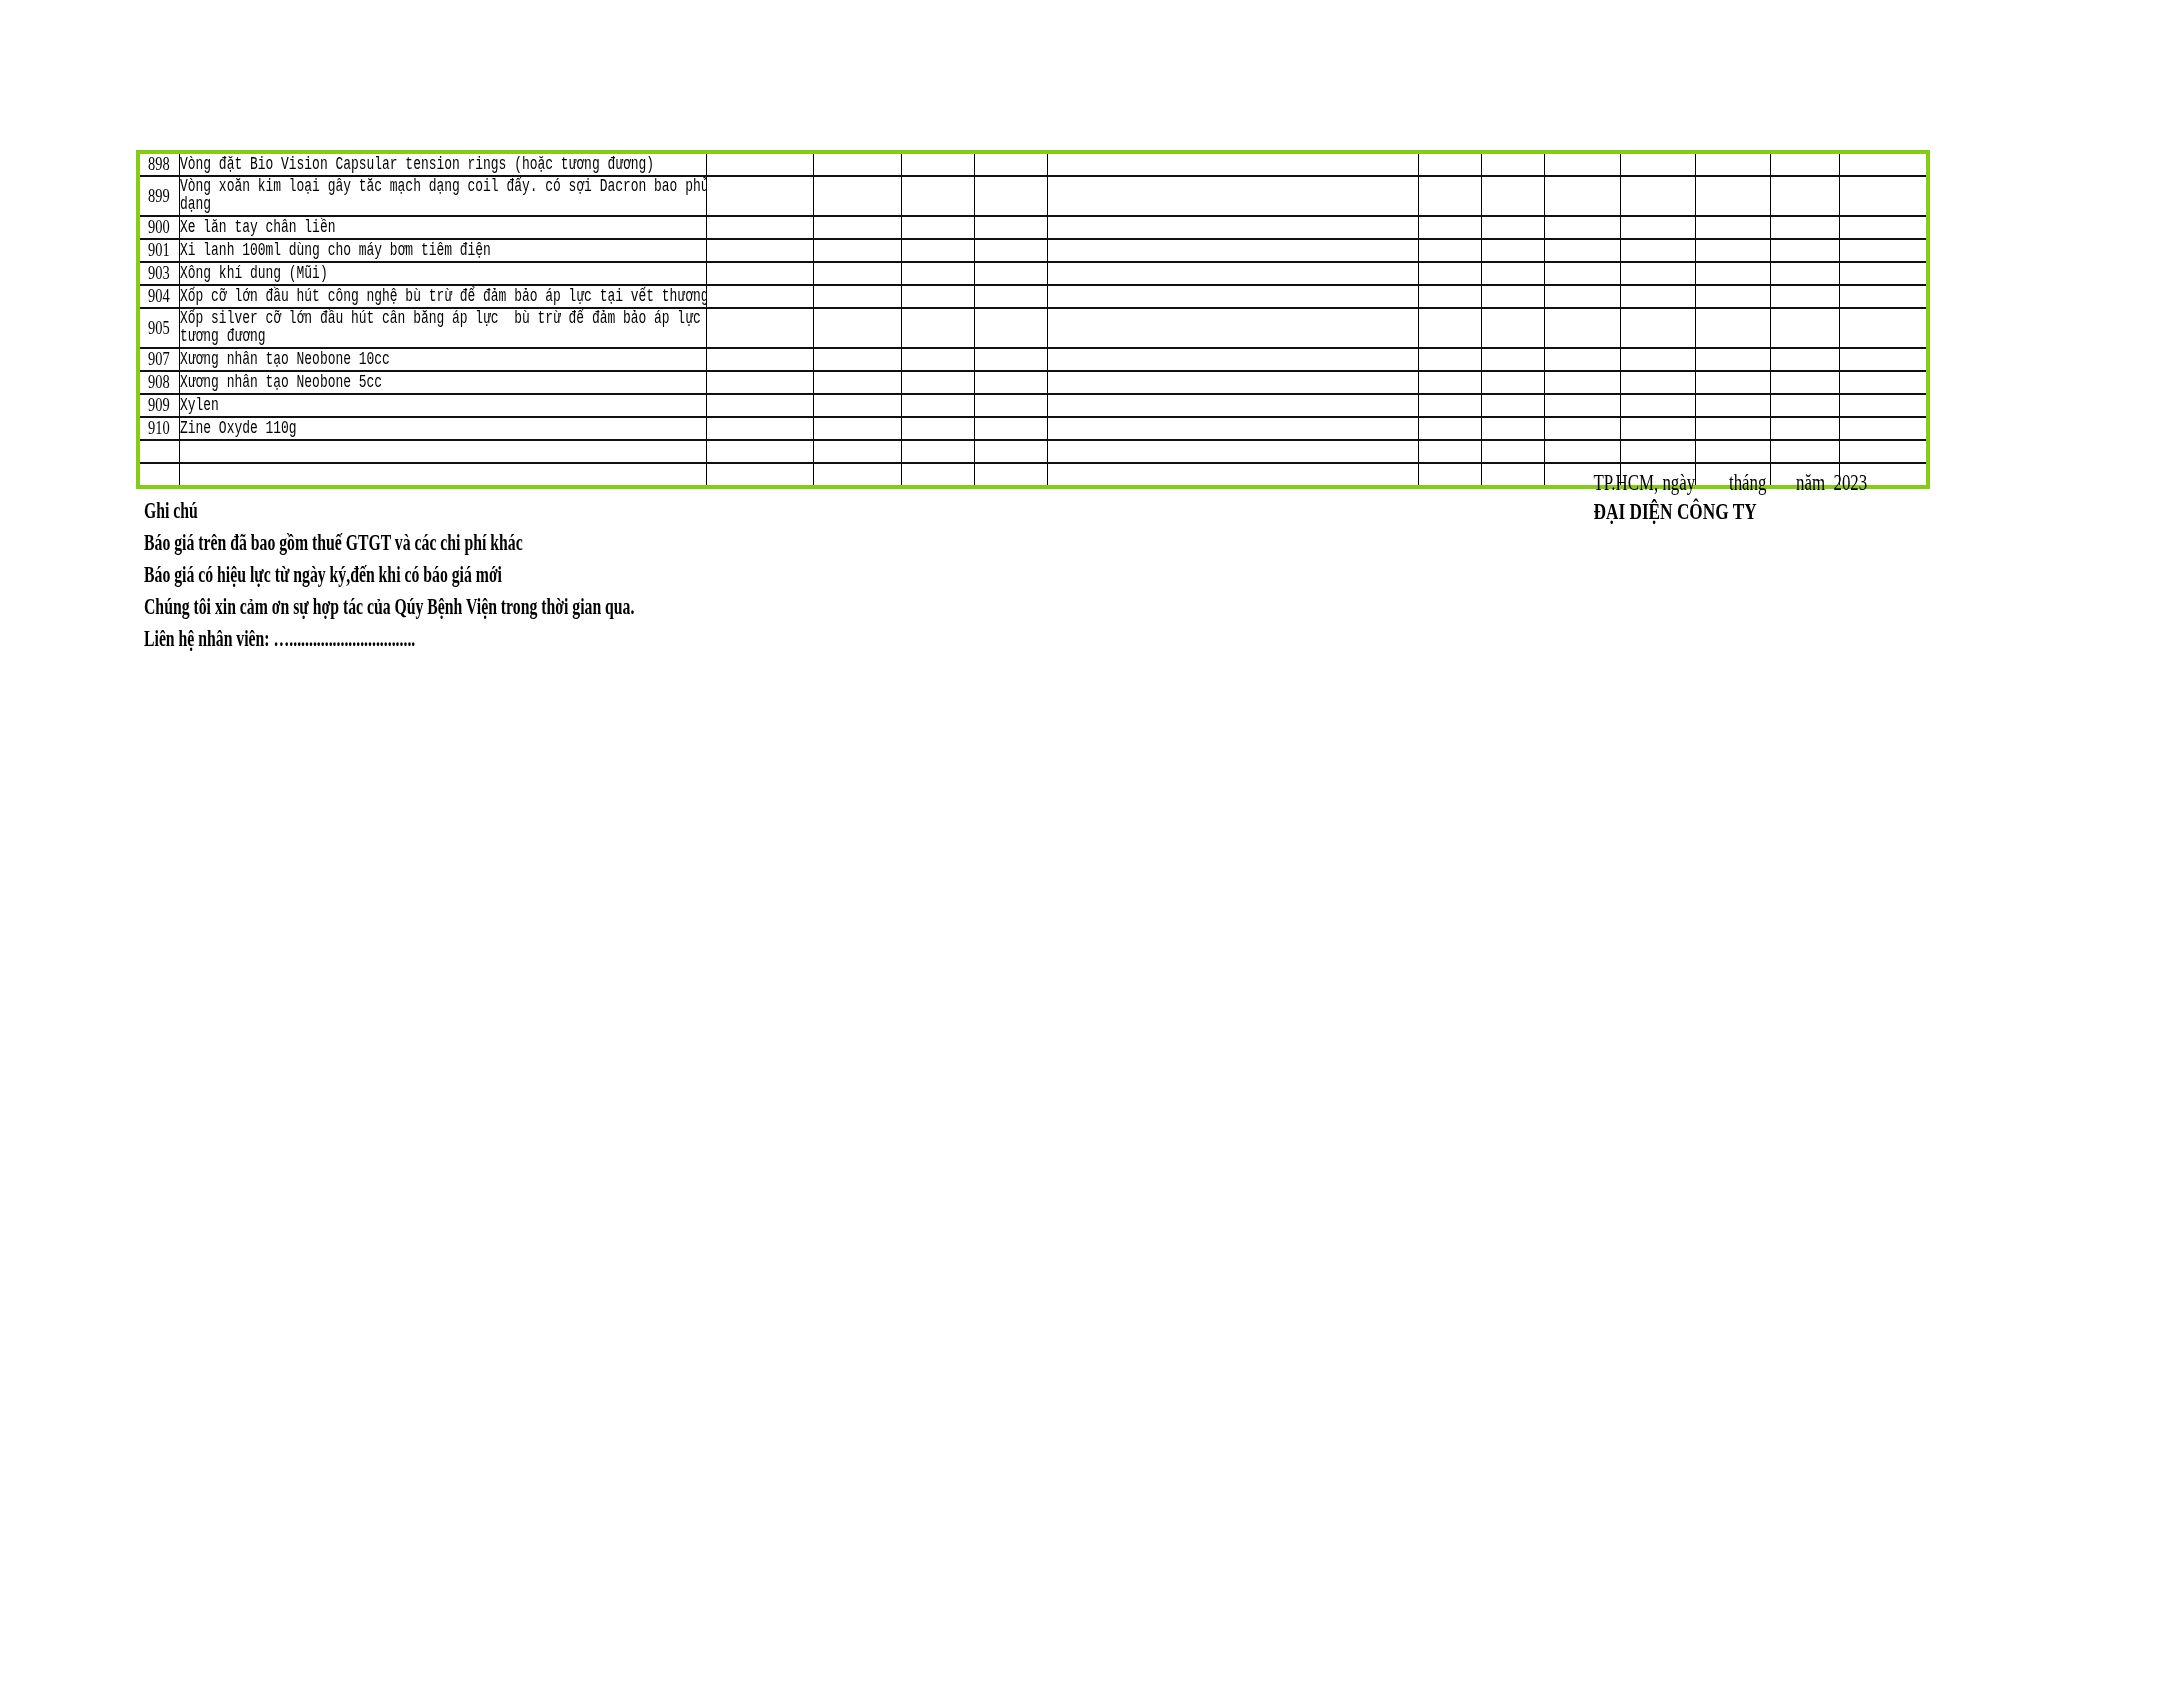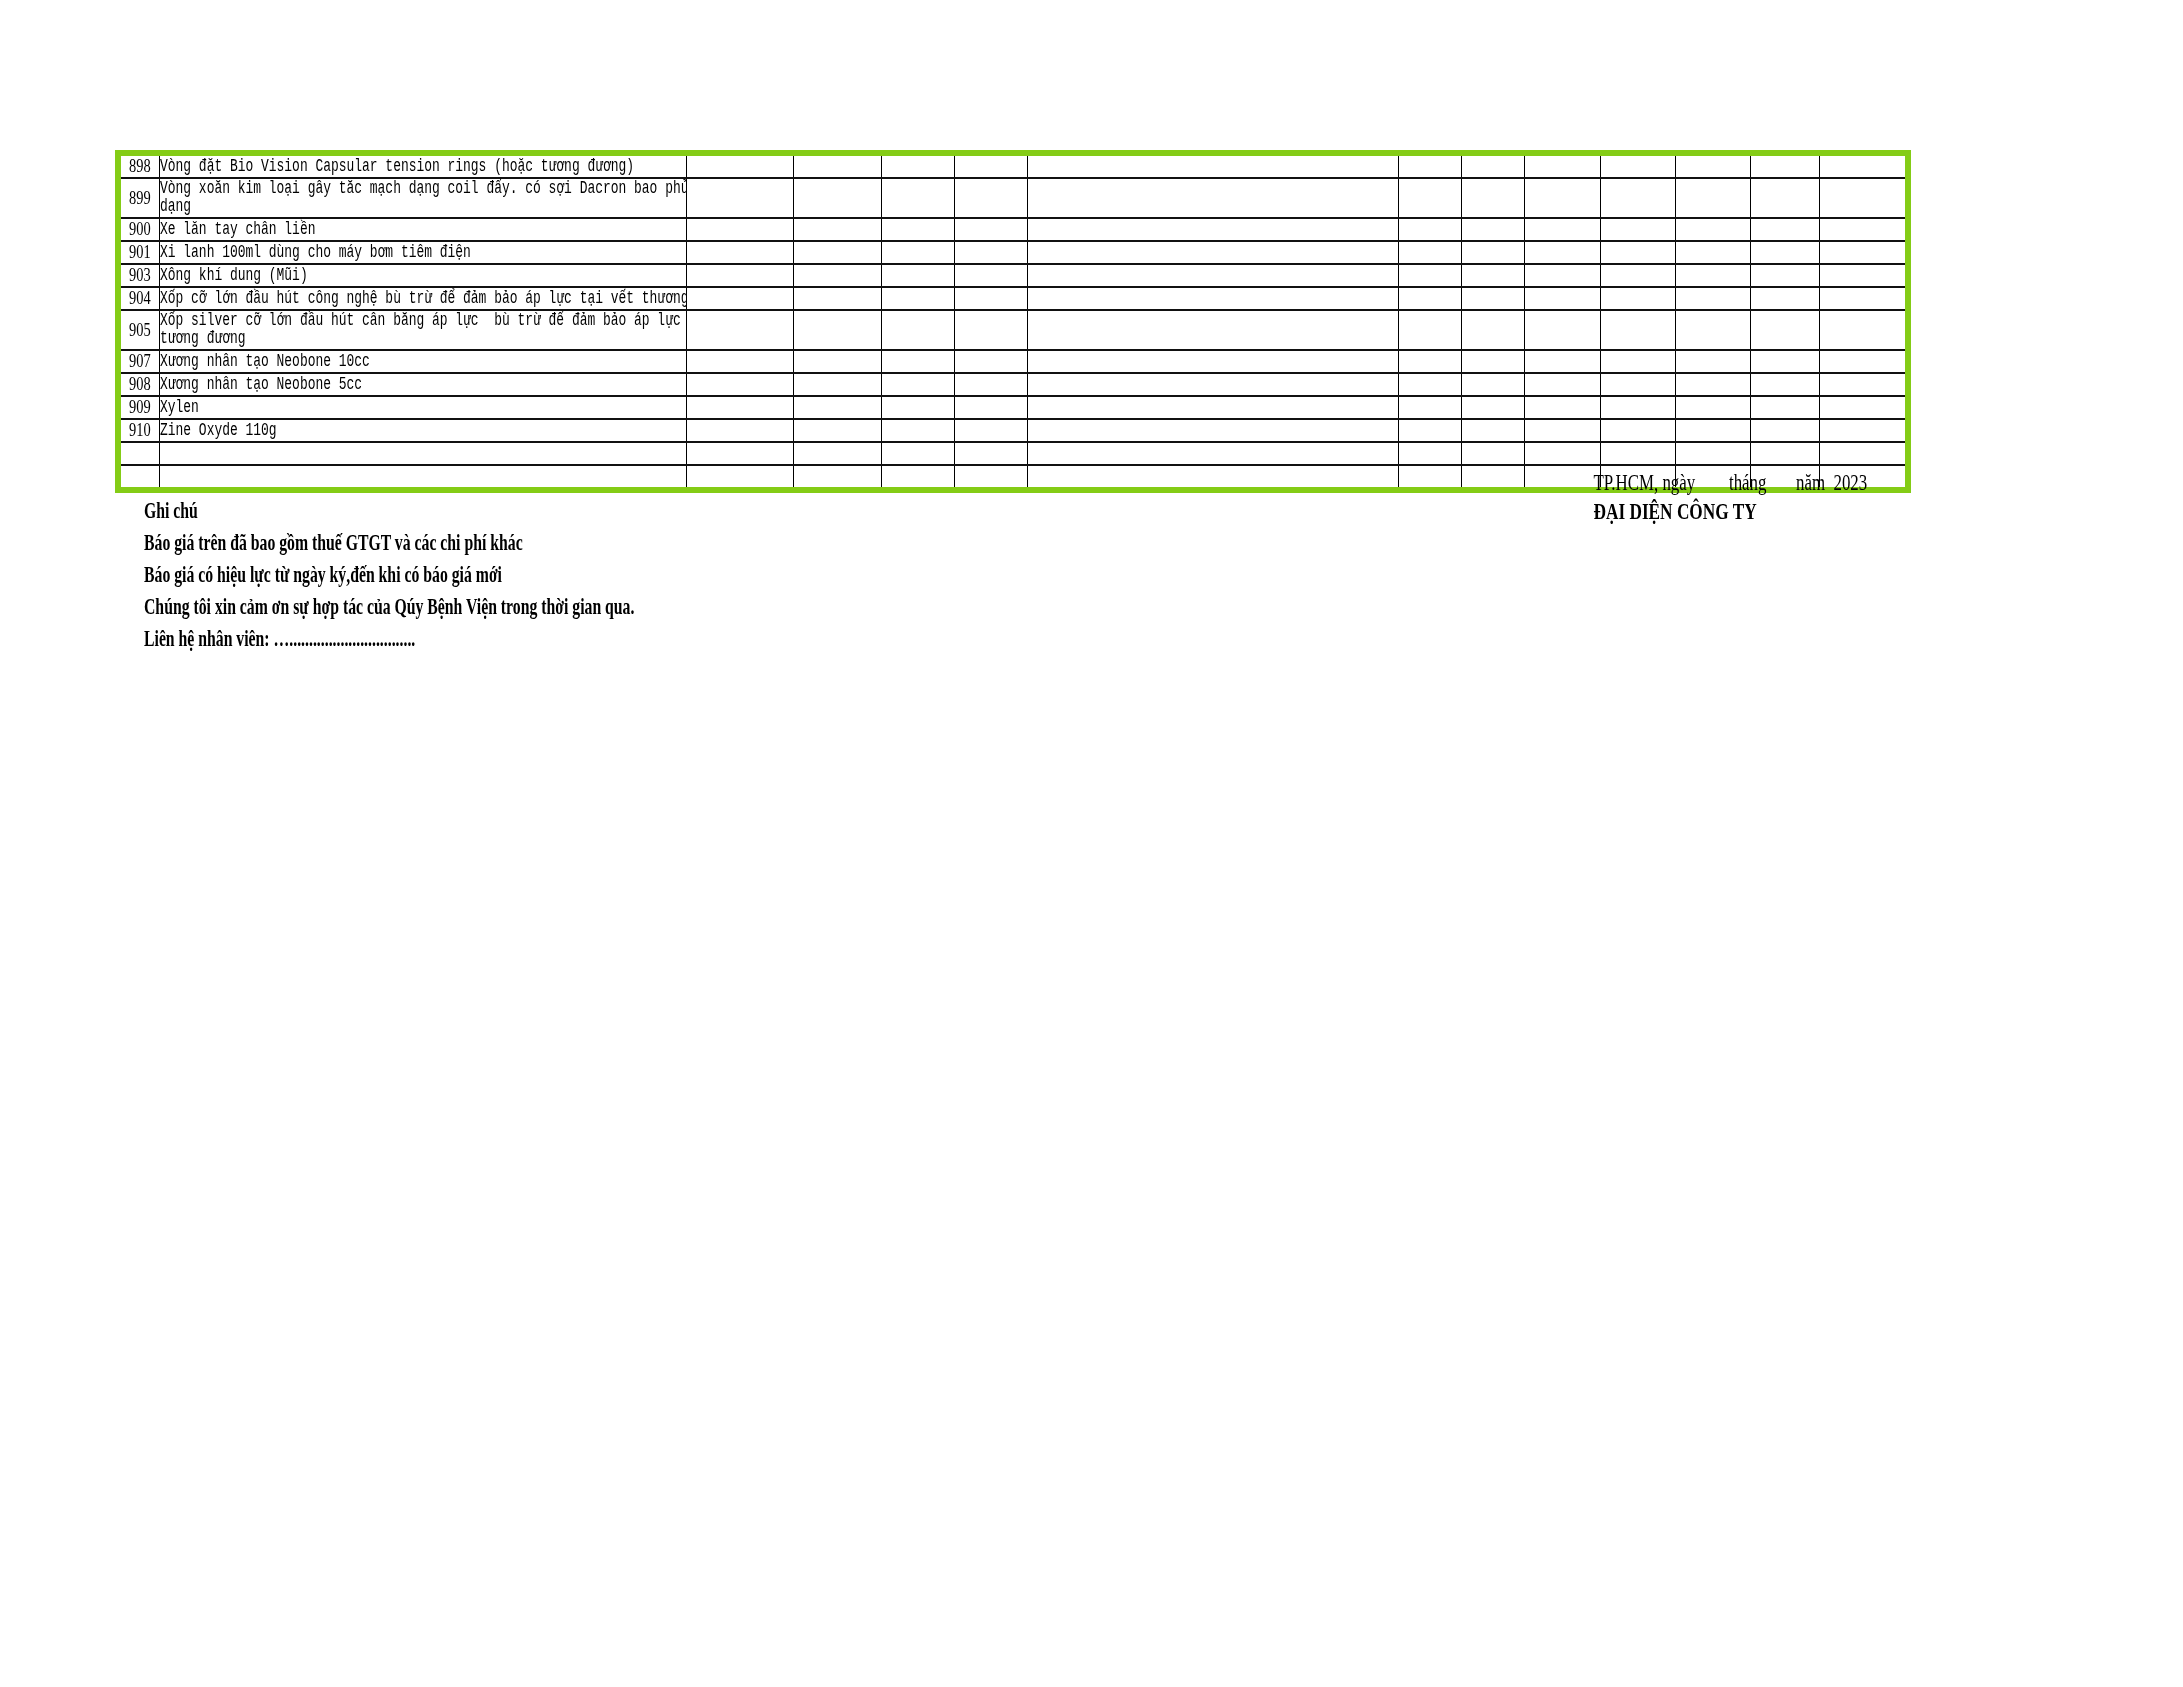--- a/index.html
+++ b/index.html
@@ -12,26 +12,26 @@
     width: 2183px;
     height: 1687px;
     font-family: "Liberation Serif", serif;
     color: #000;
     overflow: hidden;
   }
 
   
   table.quote {
     position: absolute;
-    left: 115px;
+    left: 136px;
     top: 150px;
     width: 1790px;
     table-layout: fixed;
     border-collapse: collapse;
-    border: 6px solid #84cc16;
+    border: 4px solid #84cc16;
   }
   table.quote td {
     border-left: 1.3px solid #000;
     border-right: 1.3px solid #000;
     border-top: 2px solid #111;
     border-bottom: 2px solid #111;
     padding: 0;
     height: 17px;
     overflow: hidden;
     vertical-align: middle;

